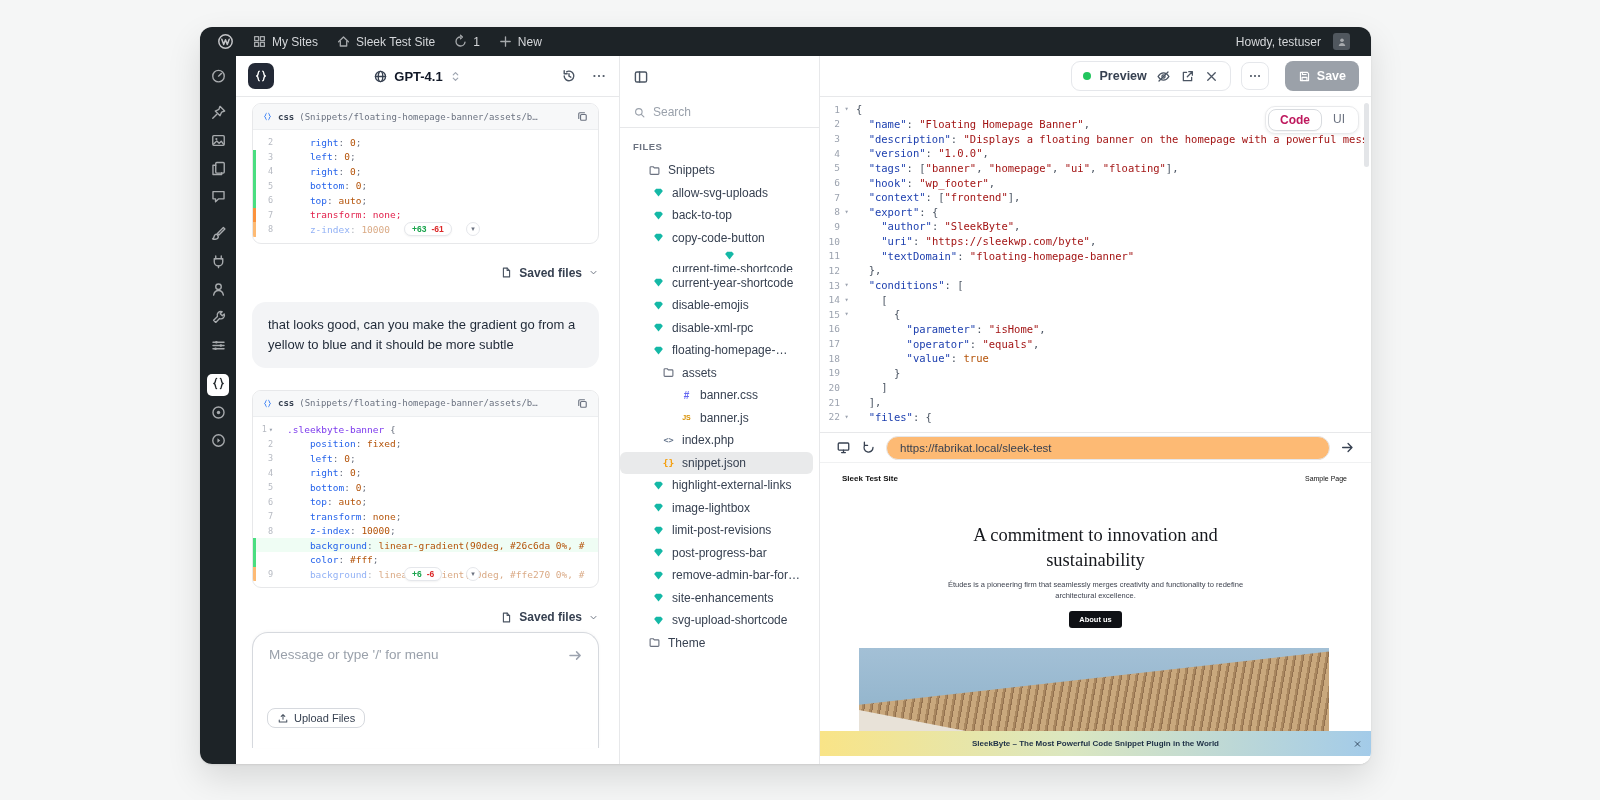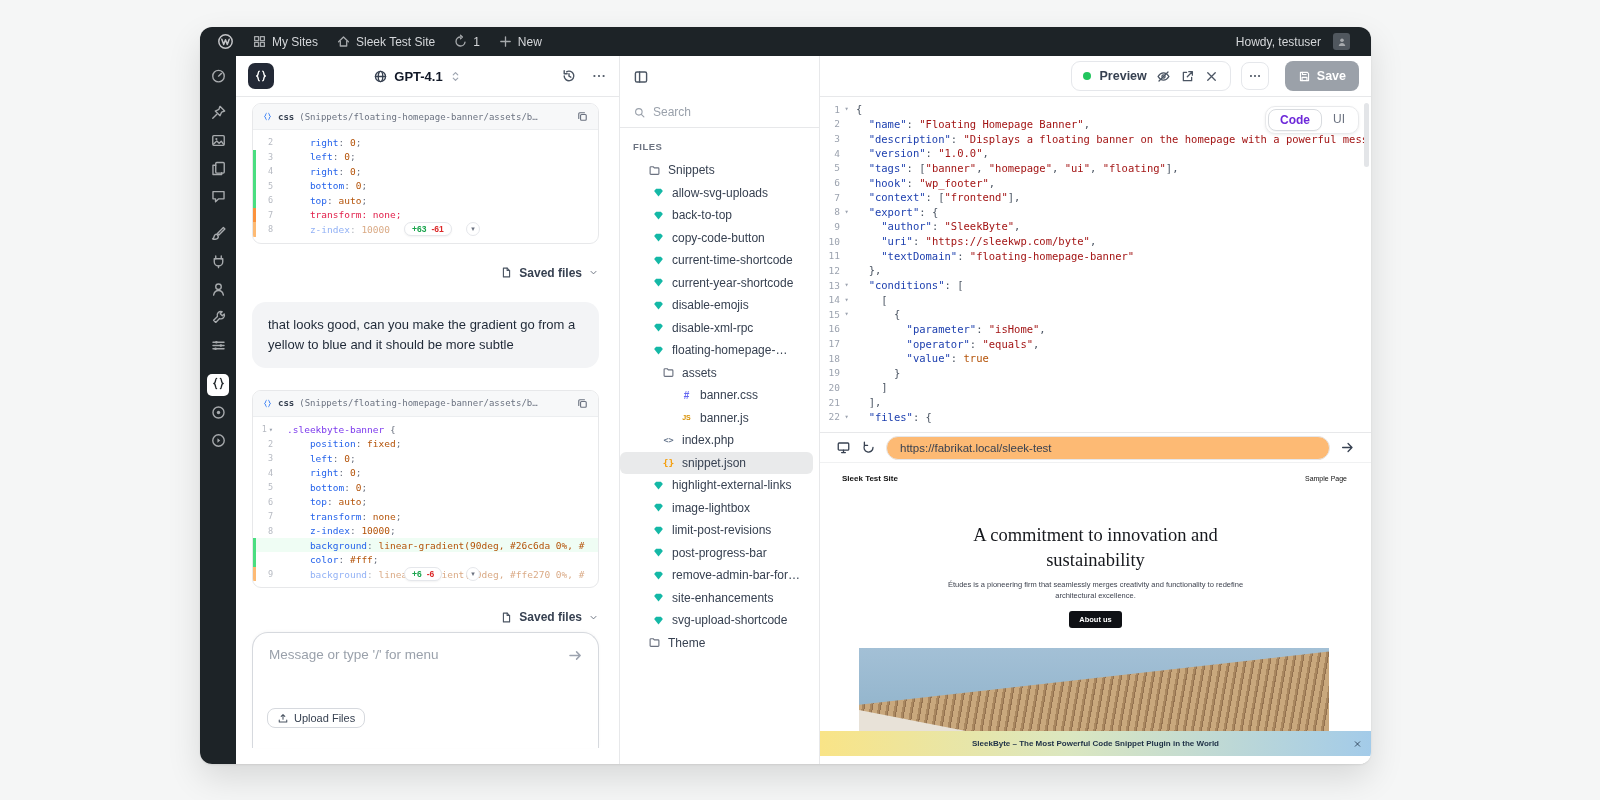--- a/index.html
+++ b/index.html
@@ -110,21 +110,21 @@
   .savebtn .ic{width:13px;height:13px}
   .code-area{height:336px;border-bottom:1px solid #e7e8ea;position:relative;padding-top:5px;overflow:hidden;flex:none}
   .el{display:flex;height:14.65px;align-items:center;font-family:"DejaVu Sans Mono",monospace;font-size:10.5px;white-space:pre;color:#4b5563}
   .el-n{width:20px;text-align:right;color:#9ca3af;font-size:9.5px;flex:none}
   .el-f{width:13px;text-align:center;font-size:7px;color:#9ca3af;flex:none}
   .el-t{margin-left:3px}
   .jk{color:#1e40af}.js{color:#a31515}.jb{color:#b45309}
   .toggle{position:absolute;top:9px;right:12px;display:flex;background:#fff;border:1px solid #e9eaec;border-radius:10px;padding:2px;
     box-shadow:0 1px 3px rgba(0,0,0,.07);z-index:3}
   .seg{padding:3px 11px;font-size:12px;color:#6b7280;border-radius:8px}
-  .seg.active{color:#6d28d9;font-weight:700;border:1px solid #d8dbdf;box-shadow:0 1px 1px rgba(0,0,0,.04);background:#fff}
+  .seg.active{color:#be185d;font-weight:700;border:1px solid #d8dbdf;box-shadow:0 1px 1px rgba(0,0,0,.04);background:#fff}
   .esb{position:absolute;right:2px;top:6px;width:5px;height:64px;border-radius:3px;background:#e3e5e8}
   .pv-toolbar{height:30px;display:flex;align-items:center;gap:10px;padding:0 16px;border-bottom:1px solid #f0f1f2;flex:none}
   .pv-toolbar .ic{width:15px;height:15px;color:#374151}
   .url{flex:1;height:24px;border:1px solid #e5e7eb;border-radius:12px;background:#fdba74;padding:0 13px;font-size:11.5px;color:#374151;outline:none;font-family:Liberation Sans, sans-serif}
   .goic{width:15px;height:15px;color:#374151}
   
   .viewport{flex:1;position:relative;background:#fff;overflow:hidden}
   .site-nav{position:absolute;top:11px;left:22px;right:24px;display:flex;justify-content:space-between;align-items:center}
   .site-title{font-size:8px;font-weight:700;color:#111}
   .site-link{font-size:7px;color:#111}
@@ -495,21 +495,21 @@
               <div class="trow" style="padding-left: 32px;">
                 <span class="tic tgem">
                   <span class="ic">
                     <svg viewBox="0 0 16 16">
                       <path d="M5 3.4h6L13.4 6 8 12.8 2.6 6z" class="f"></path>
                     </svg>
                   </span>
                 </span>
                 <span>copy-code-button</span>
               </div>
-              <div class="trow" style="padding-left: 32px;">
+              <div class="trow" style="padding-left: 32px; flex-direction: column;">
                 <span class="tic tgem">
                   <span class="ic">
                     <svg viewBox="0 0 16 16">
                       <path d="M5 3.4h6L13.4 6 8 12.8 2.6 6z" class="f"></path>
                     </svg>
                   </span>
                 </span>
                 <span>current-time-shortcode</span>
               </div>
               <div class="trow" style="padding-left: 32px;">

